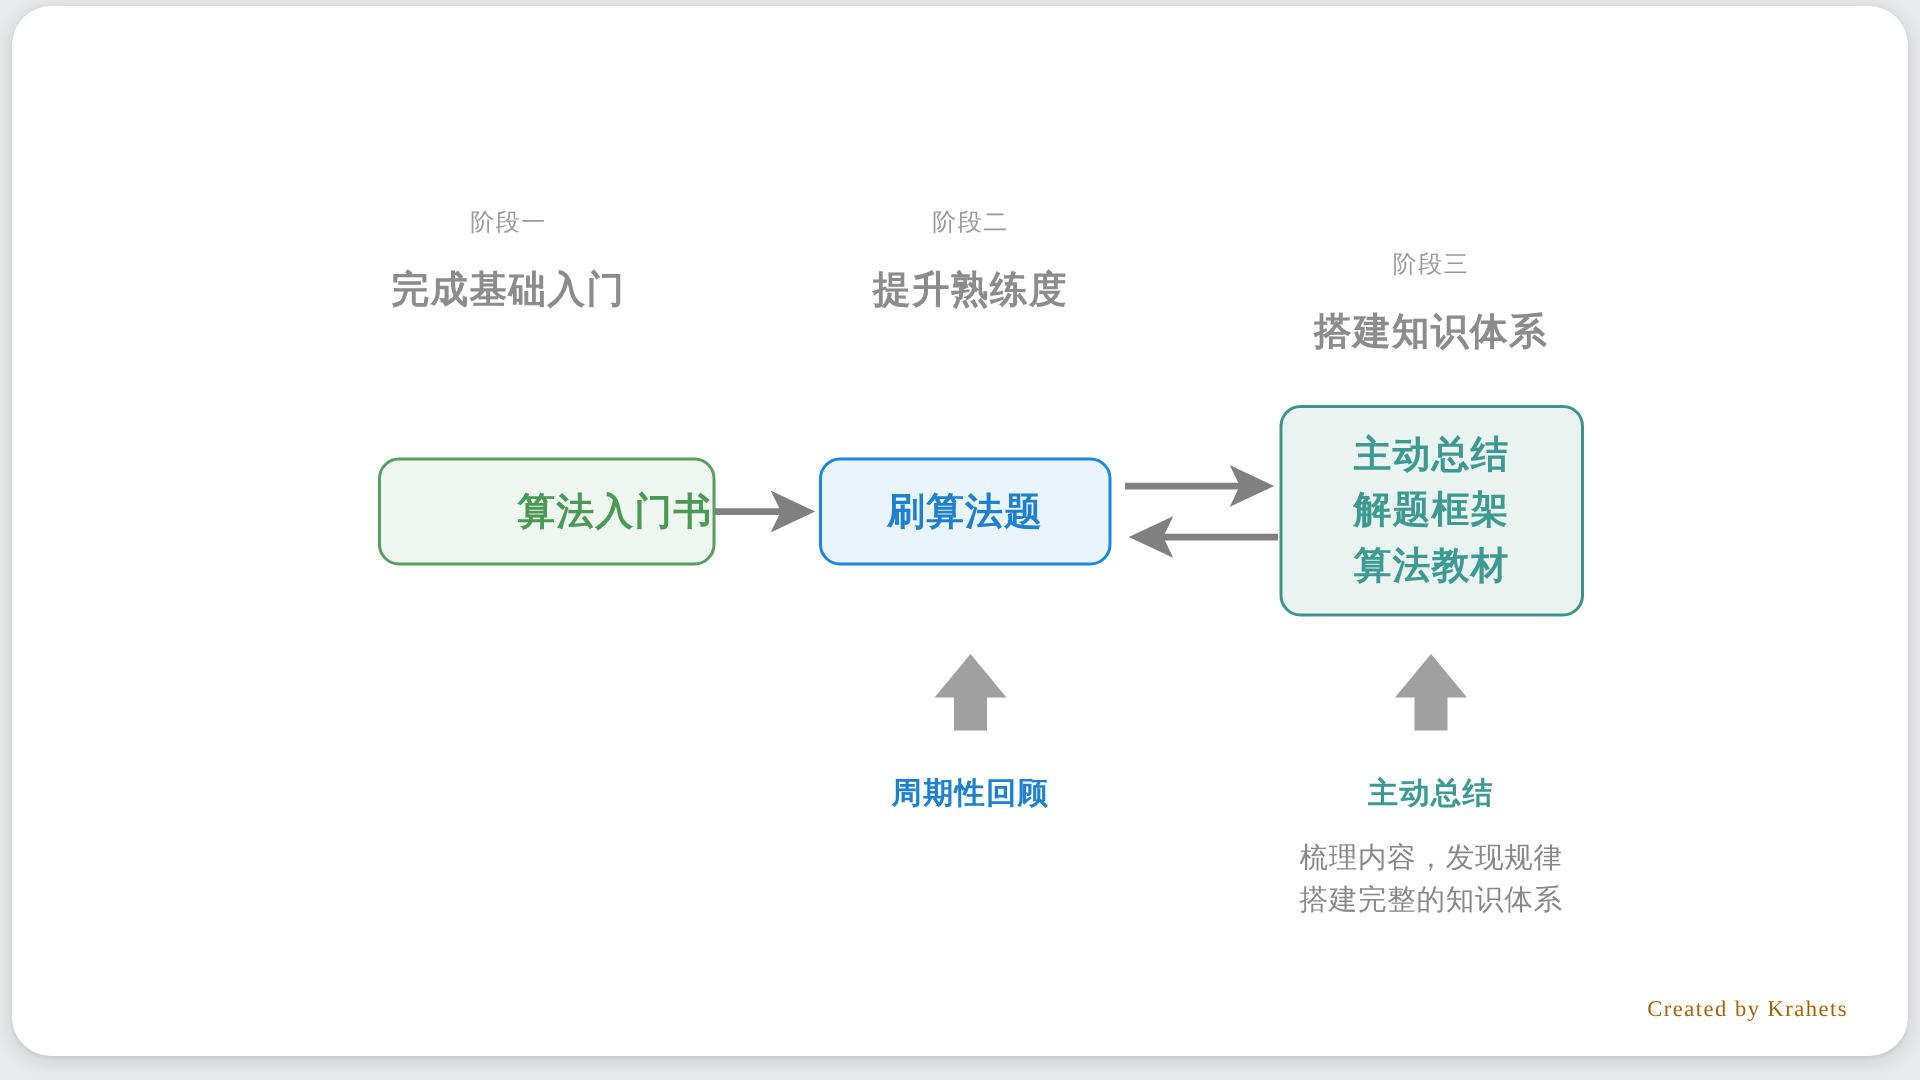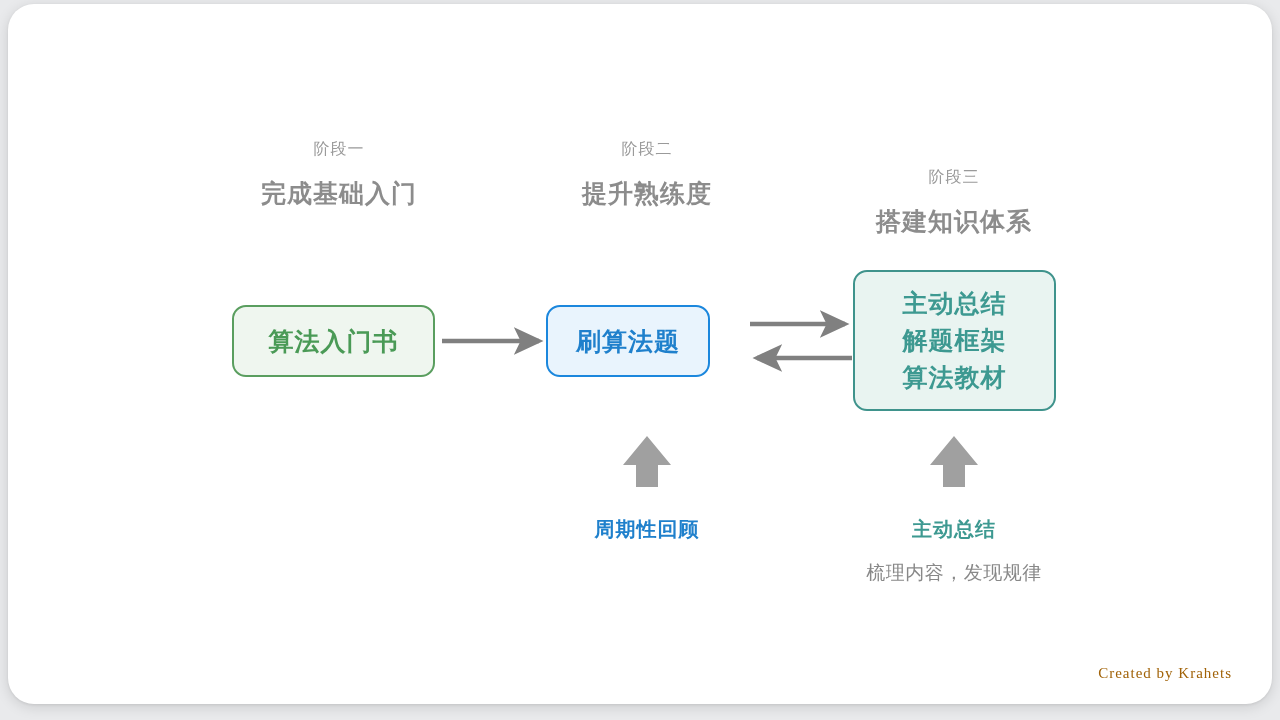--- a/index.html
+++ b/index.html
@@ -143,40 +143,41 @@
 
     <line x1="742" y1="320" x2="837" y2="320" stroke="#808080" stroke-width="4.5" marker-end="url(#ah-r)"></line>
 
     <line x1="844" y1="354" x2="749" y2="354" stroke="#808080" stroke-width="4.5" marker-end="url(#ah-r)"></line>
 
     <path d="M639,432 L663,461 L650,461 L650,483 L628,483 L628,461 L615,461 Z" fill="#a0a0a0"></path>
 
     <path d="M946,432 L970,461 L957,461 L957,483 L935,483 L935,461 L922,461 Z" fill="#a0a0a0"></path>
   </svg>
 
-  <div class="node node-green" style="left:224px; top:301px; width:203px; height:72px;">
+  <div class="node node-green" style="left:244px; top:301px; width:225px; height:72px;align-items:flex-end;">
     <div class="node-line">算法入门书</div>
   </div>
 
-  <div class="node node-blue" style="left:538px; top:301px; width:164px; height:72px;">
+  <div class="node node-blue" style="left:538px; top:301px; width:195px; height:72px;">
     <div class="node-line">刷算法题</div>
   </div>
 
   <div class="node node-teal" style="left:845px; top:266px; width:203px; height:141px;">
     <div class="node-line">主动总结</div>
     <div class="node-line">解题框架</div>
     <div class="node-line">算法教材</div>
   </div>
 
   <div class="note" style="left:489px; top:509px;">
     <div class="note-title blue">周期性回顾</div>
   </div>
 
   <div class="note" style="left:796px; top:509px;">
     <div class="note-title teal">主动总结</div>
     <div class="note-desc">
       <div>梳理内容，发现规律</div>
+      <div>搭建完整的知识体系</div>
     </div>
   </div>
 
   <div class="credit">Created by Krahets</div>
 
 </div>
 
 </body></html>

